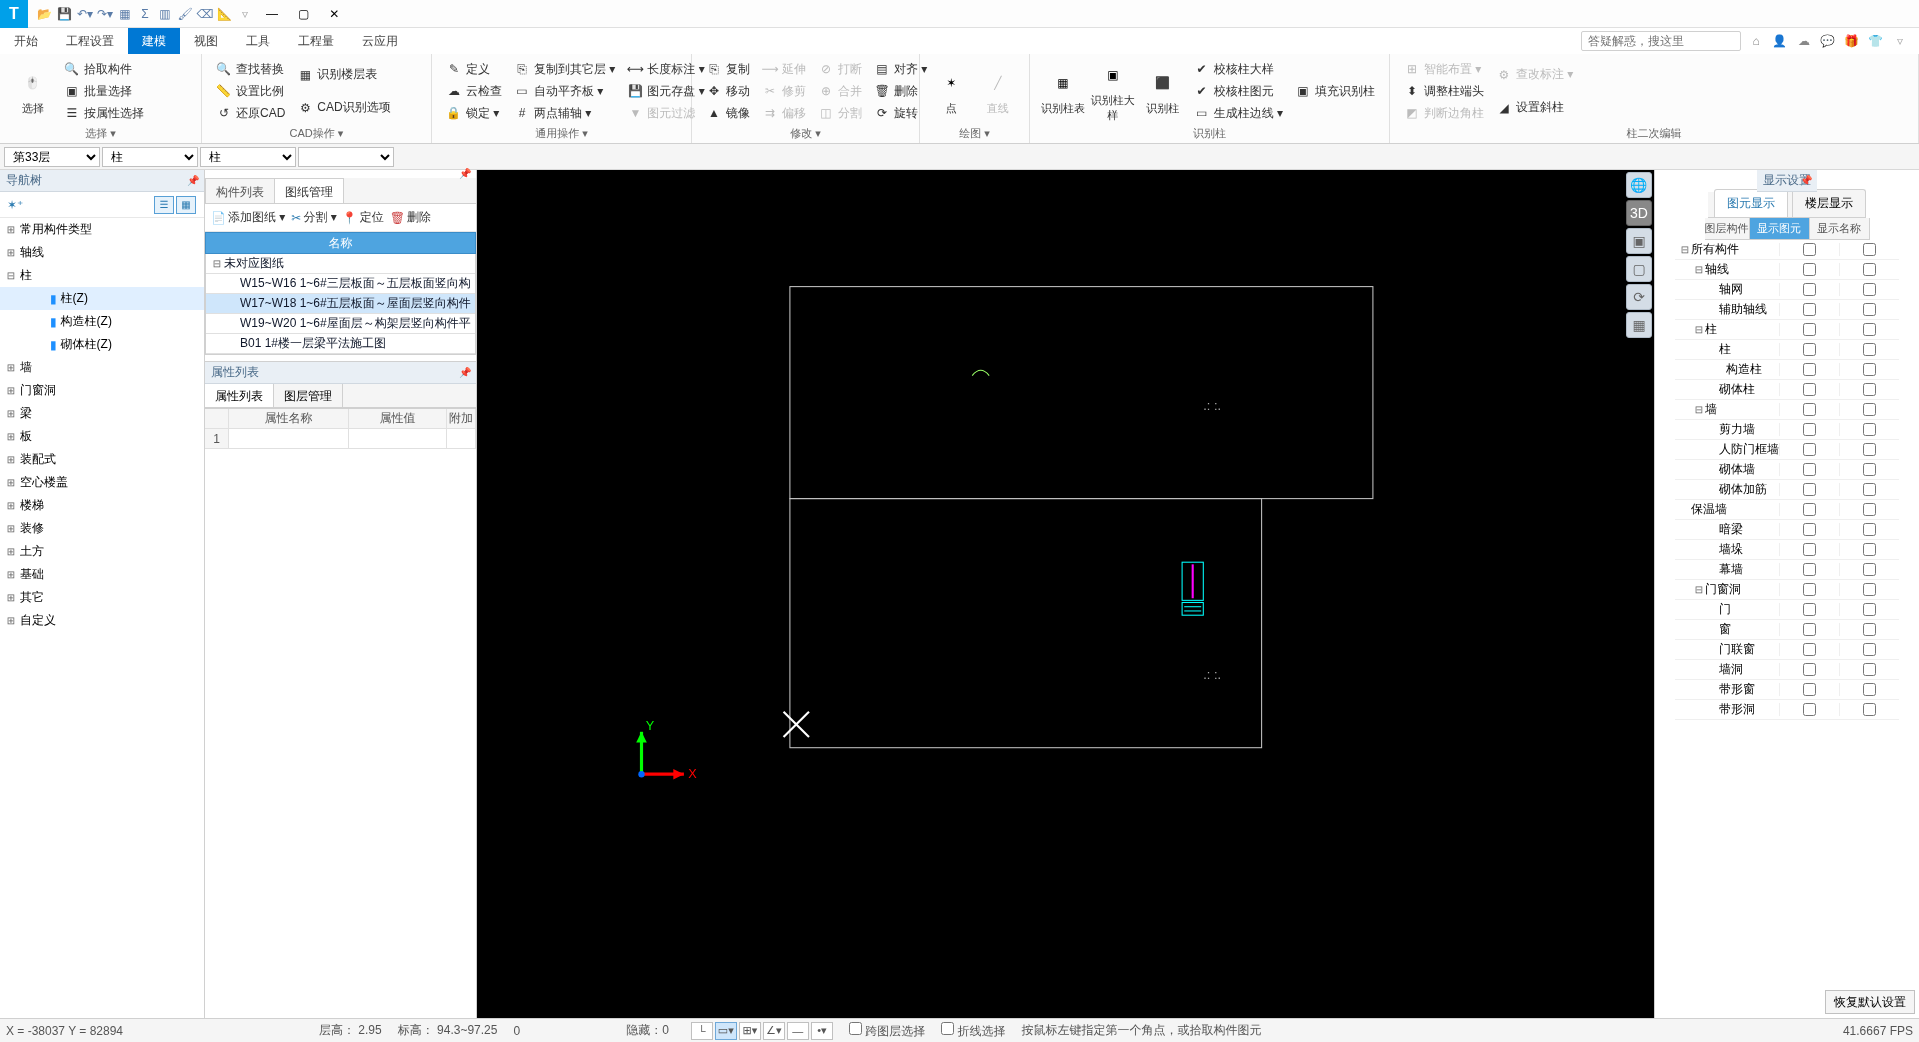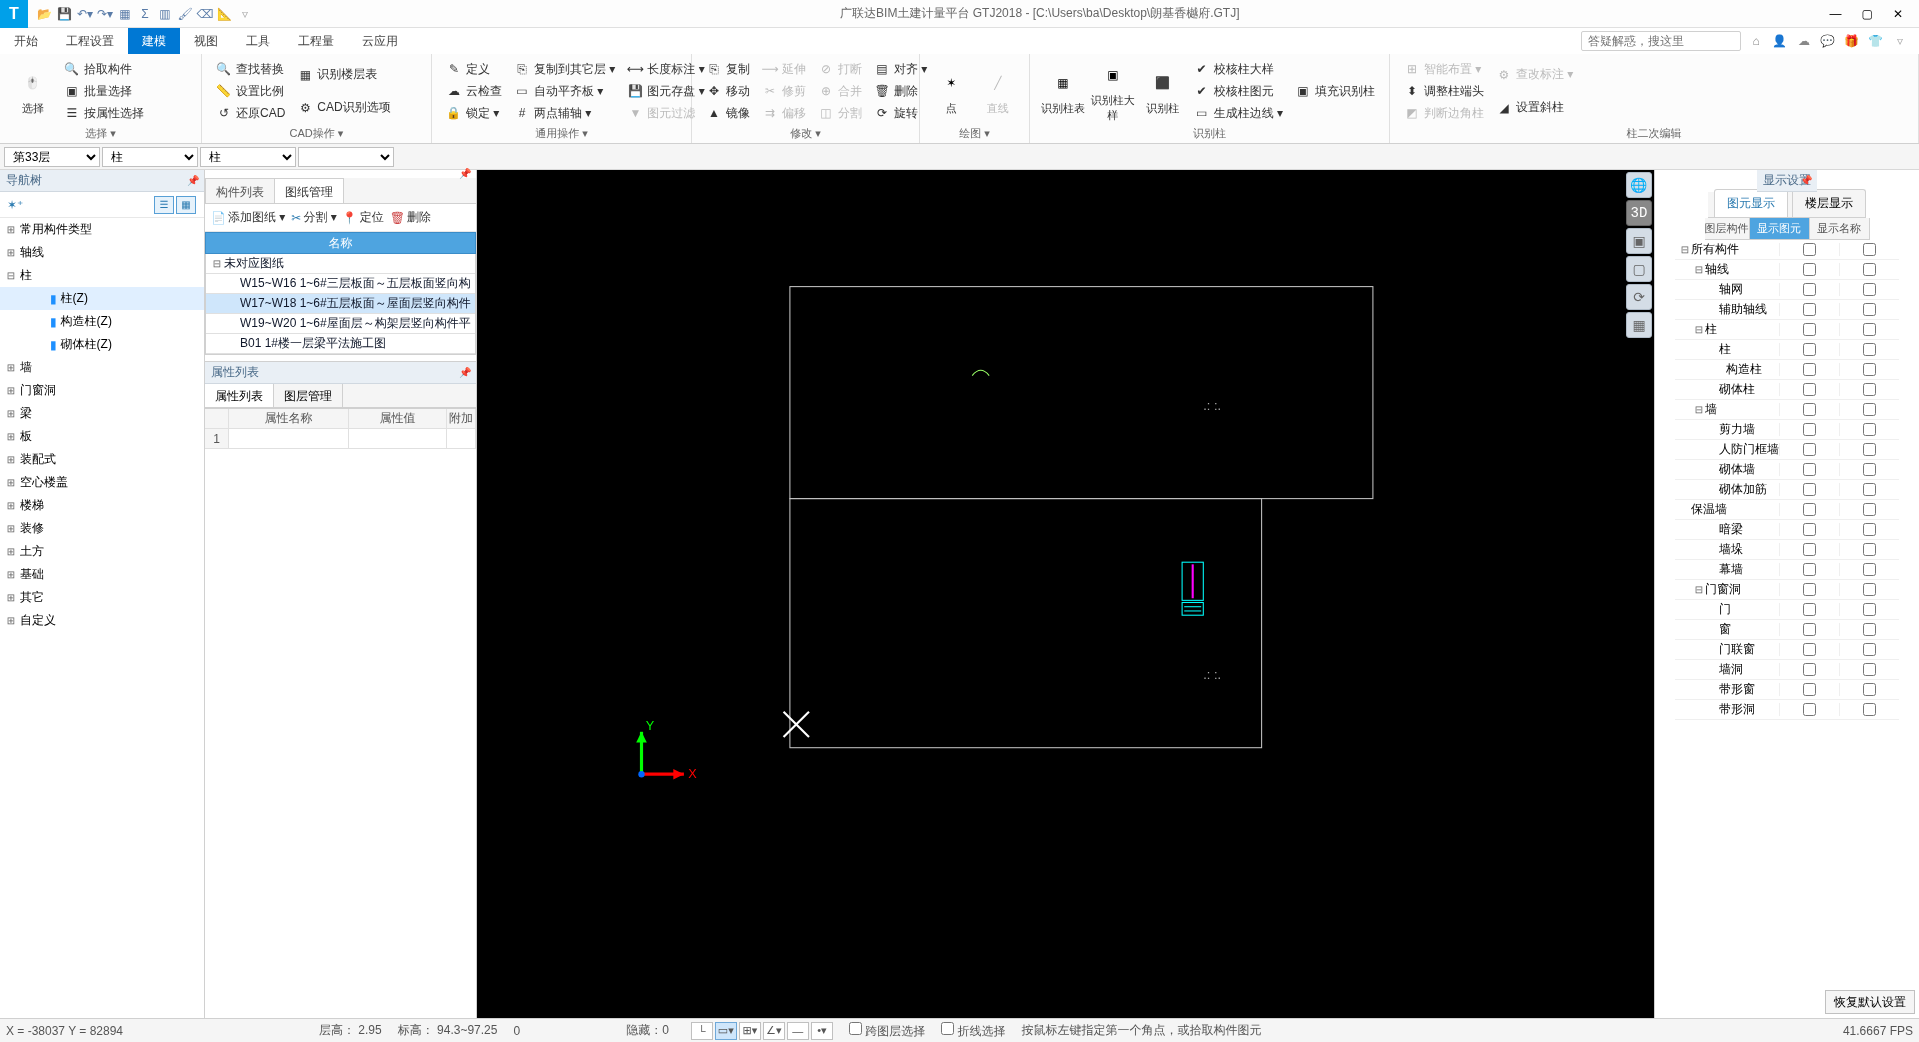--- a/index.html
+++ b/index.html
@@ -86,21 +86,21 @@
 .proptable{border-top:1px solid #d0d0d0;}
 .proptable .prow{display:flex;height:20px;border-bottom:1px solid #e0e0e0;}
 .proptable .prow .pc{border-right:1px solid #e0e0e0;display:flex;align-items:center;justify-content:center;color:#555;}
 .proptable .phdr .pc{background:#f5f5f5;}
 
 
 .canvas-wrap{flex:1;position:relative;background:#000;}
 .canvas-wrap svg{width:100%;height:100%;}
 .side-iconbar{position:absolute;right:0;top:0;width:30px;display:flex;flex-direction:column;gap:2px;padding:2px;}
 .side-iconbar .sib{width:26px;height:26px;background:#d4dde6;border:1px solid #b0bcc8;border-radius:3px;cursor:pointer;display:flex;align-items:center;justify-content:center;color:#666;font-size:14px;}
-.side-iconbar .sib.dark{background:#888;border-color:#666;color:#fff;font-family:Liberation Mono, monospace;}
+.side-iconbar .sib.dark{background:#888;border-color:#666;color:#fff;}
 
 
 .rightpanel{width:265px;border-left:1px solid #d0d0d0;background:#fff;display:flex;flex-direction:column;align-items:center;}
 .rightpanel .rhdr{height:22px;background:#e9eff5;border-bottom:1px solid #d0d8e0;padding:0 6px;display:flex;align-items:center;color:#4a6a88;position:relative;}
 .rightpanel .rhdr .pp{position:absolute;right:4px;font-size:10px;}
 .rightpanel .rtabs{height:26px;display:flex;border-bottom:1px solid #d0d0d0;background:#f5f5f5;padding-left:6px;gap:4px;align-items:flex-end;}
 .rightpanel .rtabs .rtb{padding:5px 12px;cursor:pointer;border:1px solid #d0d0d0;border-bottom:none;background:#f5f5f5;border-radius:3px 3px 0 0;}
 .rightpanel .rtabs .rtb.active{background:#fff;color:#2a7ab0;}
 .rightpanel .rcols{height:22px;display:flex;border-bottom:1px solid #d0d0d0;}
 .rightpanel .rcols .rc{border-right:1px solid #d0d0d0;display:flex;align-items:center;justify-content:center;background:#f5f5f5;font-size:11px;color:#555;}
@@ -134,21 +134,20 @@
       <span class="qbtn">↶▾</span>
       <span class="qbtn">↷▾</span>
       <span class="qbtn">▦</span>
       <span class="qbtn">Σ</span>
       <span class="qbtn">▥</span>
       <span class="qbtn">🖌</span>
       <span class="qbtn">⌫</span>
       <span class="qbtn">📐</span>
       <span class="qbtn" style="color:#aaa;">▿</span>
     </div>
-    <div class="title">广联达BIM土建计量平台 GTJ2018 - [C:\Users\ba\Desktop\朗基香樾府.GTJ]</div>
     <div class="wincontrols">
       <span>―</span>
       <span>▢</span>
       <span>✕</span>
     </div>
   </div>
 
   <div class="menubar" id="menubar">
     <div class="mtab">开始</div>
       <div class="mtab">工程设置</div>

